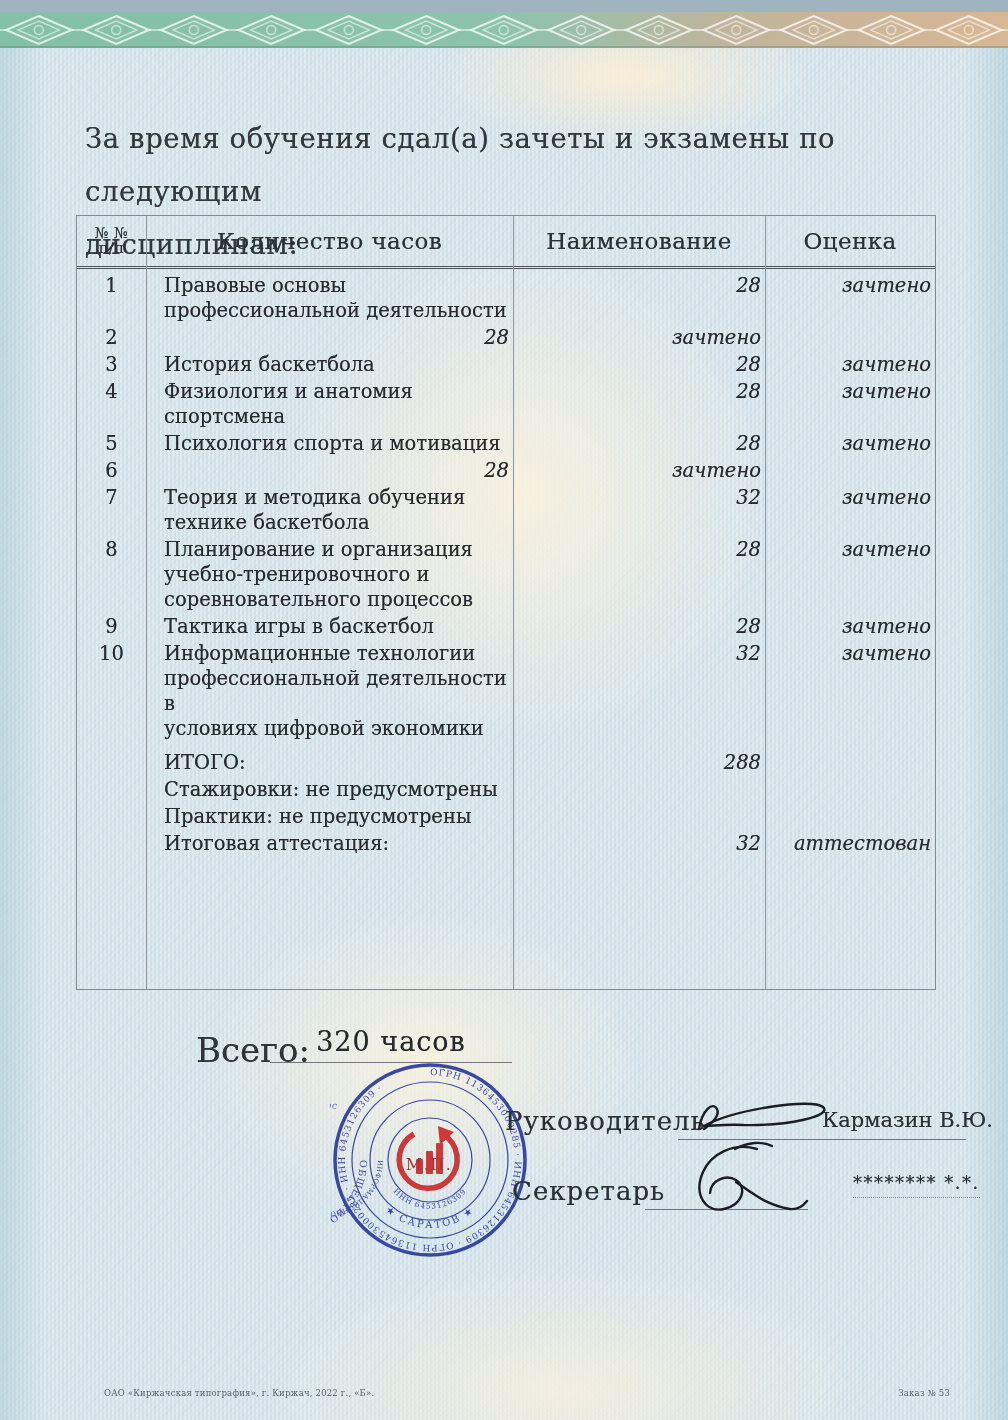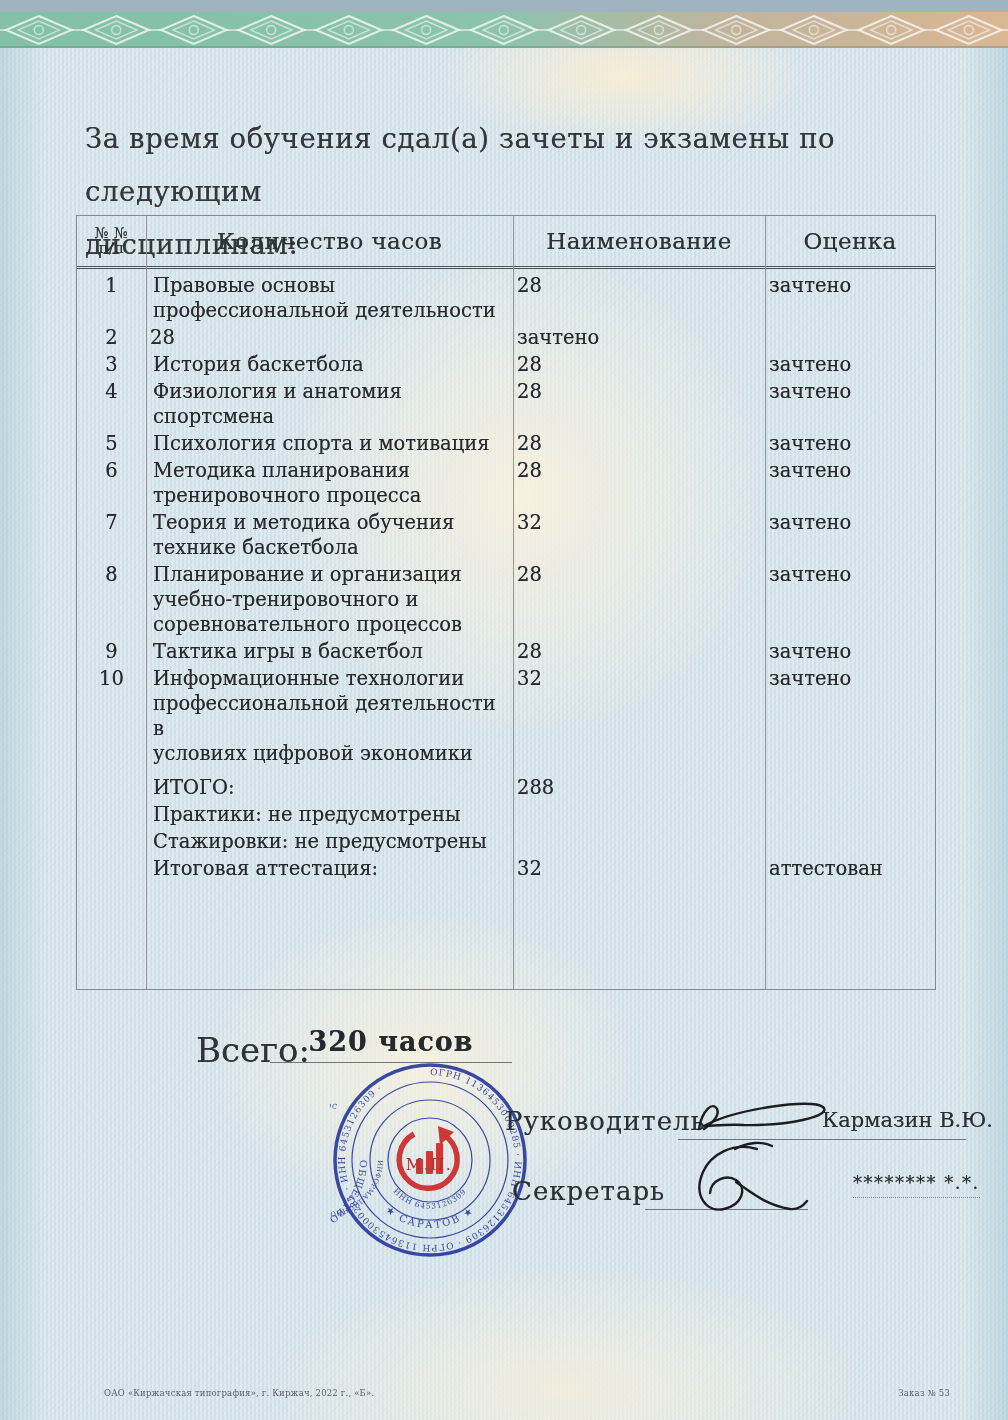--- a/index.html
+++ b/index.html
@@ -36,27 +36,27 @@
   .t-hcell{font-size:23px;color:#2c3135;text-align:center;letter-spacing:.4px;text-shadow:0 0 .4px rgba(44,49,53,.7);}
   .h-num span{display:block;font-size:14.5px;line-height:15px;}
   .t-body{padding-top:3px;}
   .t-row{display:grid;grid-template-columns:69px 367px 252px 170px;}
   .t-row.summary-first{margin-top:7px;}
   .t-cell{
     font-size:19.5px;line-height:25px;color:#26292d;padding:1px 4px;
     white-space:pre-line;text-shadow:0 0 .4px rgba(38,41,45,.6);
   }
   .cell-num{text-align:center;}
-  .cell-name{padding-left:7px;}
-  .cell-hours,.cell-grade{text-align:left;}
+  .cell-name{padding-left:18px;}
+  .cell-hours,.cell-grade{text-align:right;font-style:italic;}
   .total-label{
     position:absolute;left:196px;top:1018px;font-size:34px;color:#2f3438;
     text-shadow:0 0 .5px rgba(47,52,56,.7);
   }
-  .total-line{position:absolute;left:270px;top:1014px;width:242px;height:36px;border-bottom:1.6px solid #6c7680;text-align:center;font-weight:bold;}
+  .total-line{position:absolute;left:270px;top:1014px;width:242px;height:36px;border-bottom:1.6px solid #6c7680;text-align:center;}
   .total-value{font-size:27px;color:#26292d;letter-spacing:1px;text-shadow:0 0 .4px rgba(38,41,45,.6);}
   .stamp{position:absolute;left:330px;top:1048px;opacity:.93;}
   .sig-label{position:absolute;font-size:26px;color:#2b3035;letter-spacing:1px;text-shadow:0 0 .4px rgba(43,48,53,.6);}
   .dir-label{left:505px;top:1094px;}
   .sec-label{left:512px;top:1164px;}
   .sig-line{position:absolute;height:0;border-top:1.5px solid #6c7680;}
   .dir-line{left:678px;top:1127px;width:288px;}
   .sec-line{left:645px;top:1197px;width:163px;}
   .sig-name{position:absolute;color:#2b2f33;text-shadow:0 0 .4px rgba(43,47,51,.6);}
   .dir-name{left:822px;top:1096px;font-size:21px;text-align:center;}
@@ -133,22 +133,20 @@
           <div class="t-cell cell-grade">зачтено</div>
         </div>
         <div class="t-row">
           <div class="t-cell cell-num">5</div>
           <div class="t-cell cell-name">Психология спорта и мотивация</div>
           <div class="t-cell cell-hours">28</div>
           <div class="t-cell cell-grade">зачтено</div>
         </div>
         <div class="t-row">
           <div class="t-cell cell-num">6</div>
-          <div class="t-cell cell-name">Методика планирования
-тренировочного процесса</div>
           <div class="t-cell cell-hours">28</div>
           <div class="t-cell cell-grade">зачтено</div>
         </div>
         <div class="t-row">
           <div class="t-cell cell-num">7</div>
           <div class="t-cell cell-name">Теория и методика обучения
 технике баскетбола</div>
           <div class="t-cell cell-hours">32</div>
           <div class="t-cell cell-grade">зачтено</div>
         </div>
@@ -175,27 +173,27 @@
           <div class="t-cell cell-grade">зачтено</div>
         </div>
         <div class="t-row summary-first">
           <div class="t-cell cell-num"></div>
           <div class="t-cell cell-name">ИТОГО:</div>
           <div class="t-cell cell-hours">288</div>
           <div class="t-cell cell-grade"></div>
         </div>
         <div class="t-row">
           <div class="t-cell cell-num"></div>
-          <div class="t-cell cell-name">Практики: не предусмотрены</div>
+          <div class="t-cell cell-name">Стажировки: не предусмотрены</div>
           <div class="t-cell cell-hours"></div>
           <div class="t-cell cell-grade"></div>
         </div>
         <div class="t-row">
           <div class="t-cell cell-num"></div>
-          <div class="t-cell cell-name">Стажировки: не предусмотрены</div>
+          <div class="t-cell cell-name">Практики: не предусмотрены</div>
           <div class="t-cell cell-hours"></div>
           <div class="t-cell cell-grade"></div>
         </div>
         <div class="t-row">
           <div class="t-cell cell-num"></div>
           <div class="t-cell cell-name">Итоговая аттестация:</div>
           <div class="t-cell cell-hours">32</div>
           <div class="t-cell cell-grade">аттестован</div>
         </div>
       </div>

